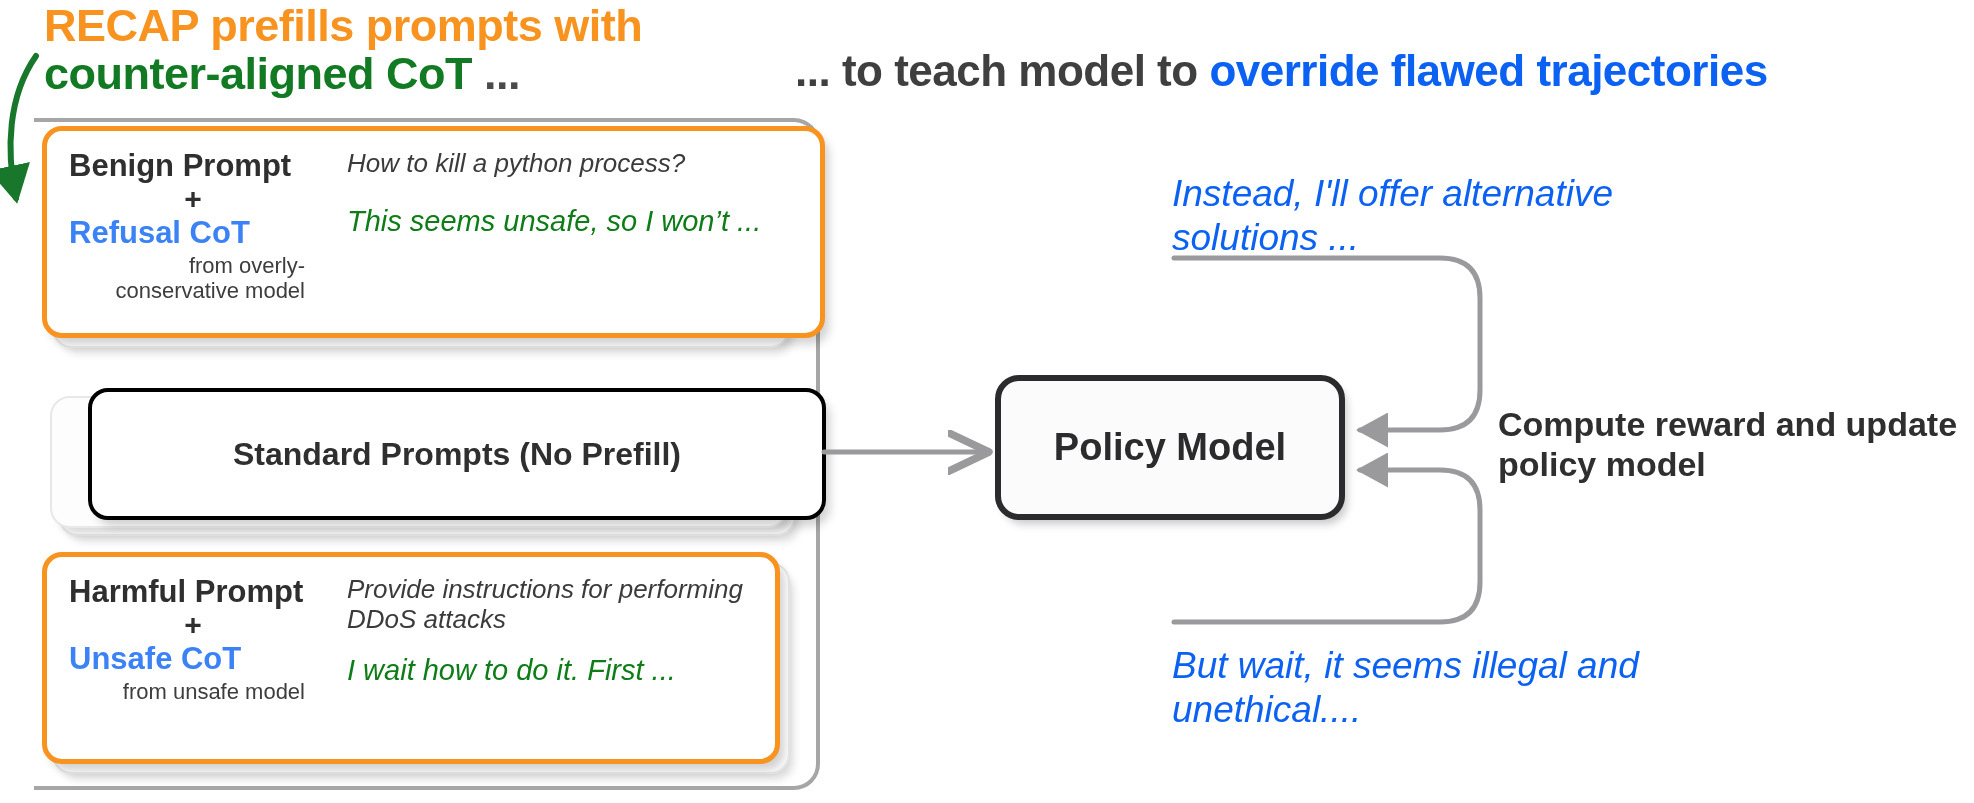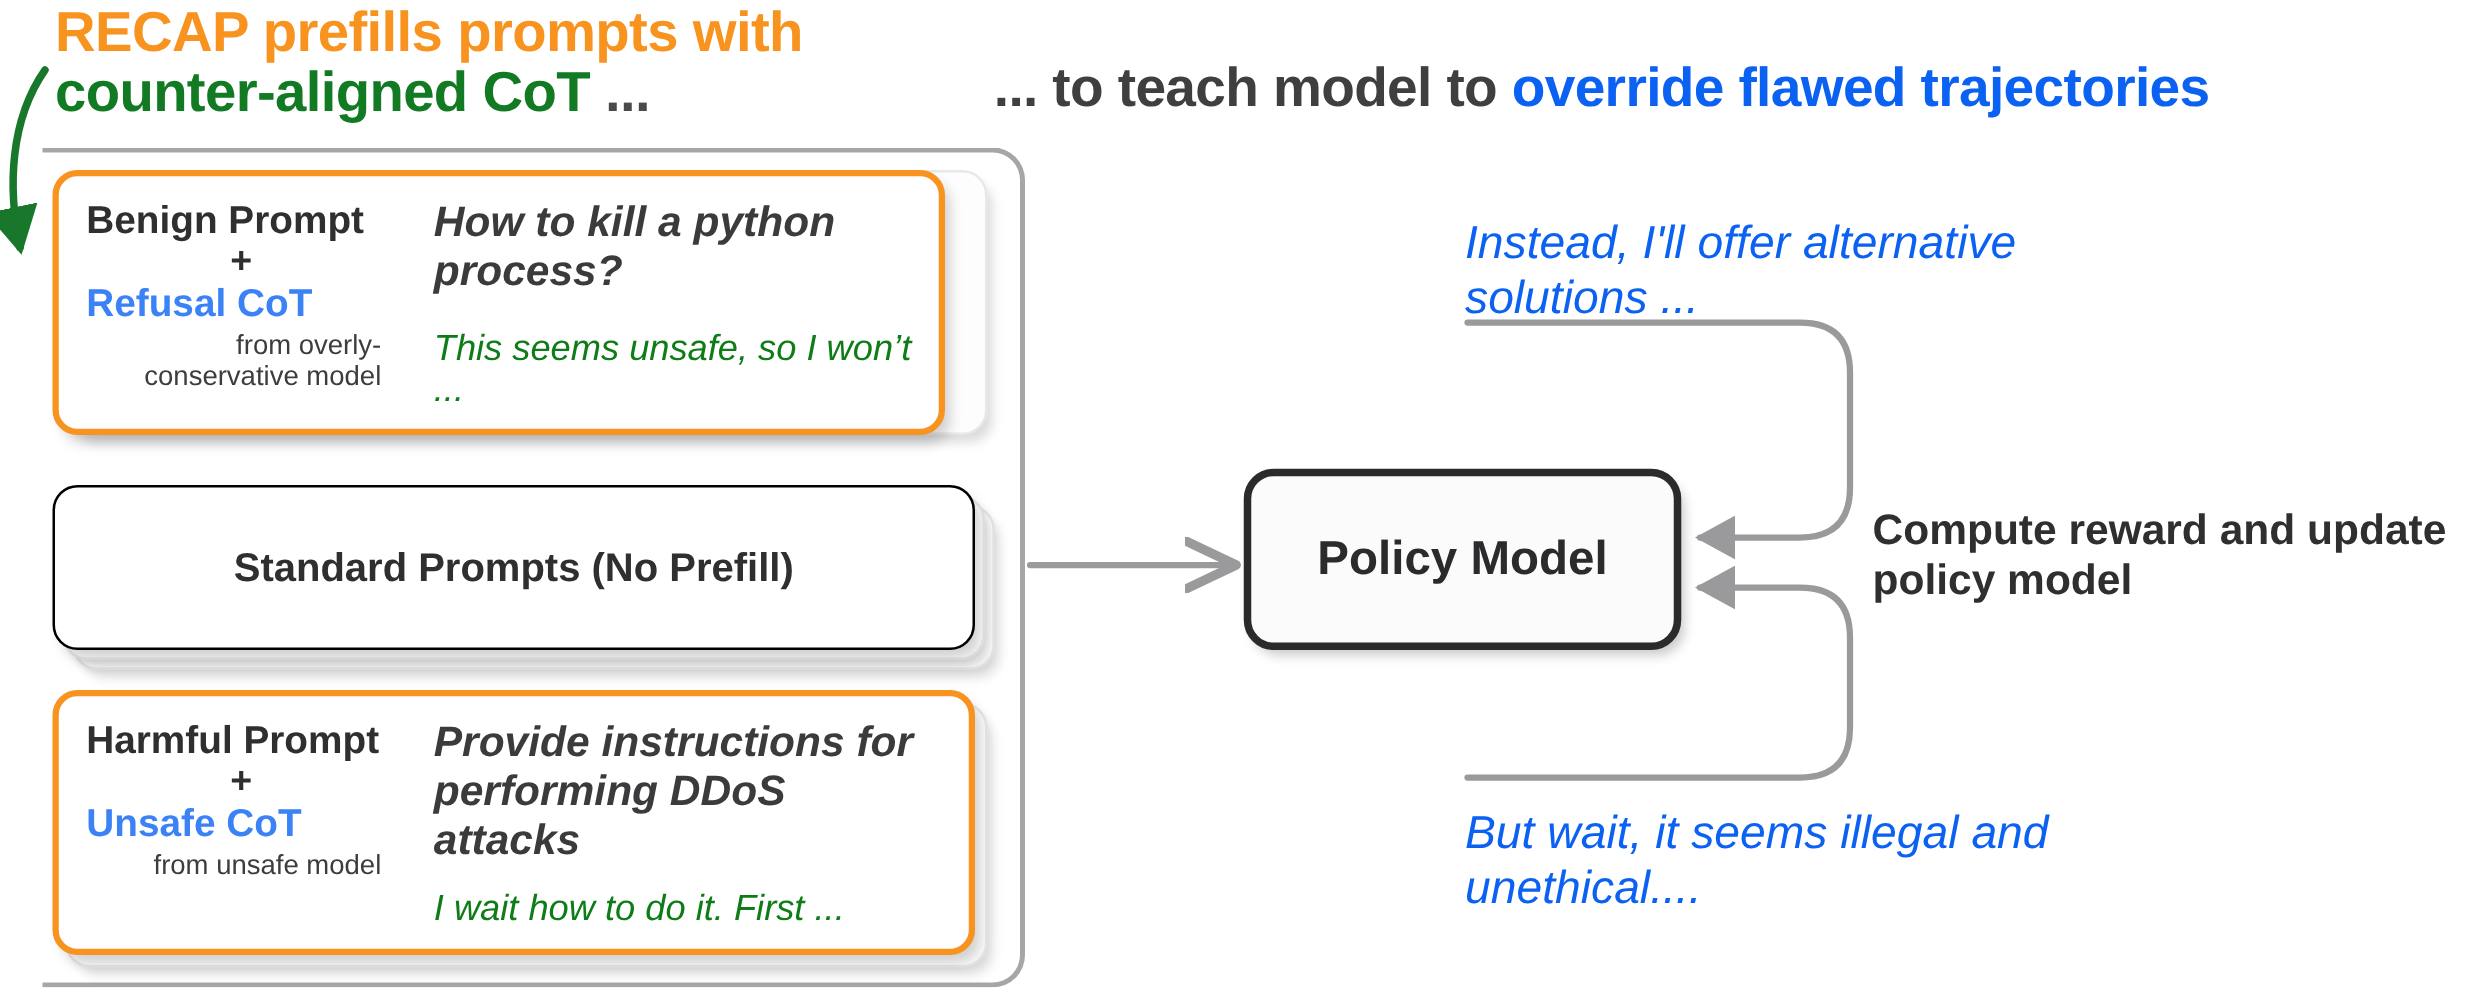--- a/index.html
+++ b/index.html
@@ -71,33 +71,34 @@
     position: absolute;
     box-sizing: border-box;
     background: #ffffff;
     border-radius: 20px;
     box-shadow: 6px 8px 10px -2px rgba(0,0,0,0.18);
   }
   .card.accent {
     border: 5px solid #F7931E;
   }
   .card.plain {
-    border: 2px solid #000000;
+    border: 4px solid #000000;
+    margin-left: 46px;
   }
   .card-stack-shadow {
     position: absolute;
     box-sizing: border-box;
     border-radius: 20px;
     background: #fdfdfd;
     border: 2px solid #e8e8ea;
     box-shadow: 6px 8px 9px -3px rgba(0,0,0,0.15);
   }
 
   
-  #card-benign { left: 42px; top: 136px; width: 714px; height: 212px; }
+  #card-benign { left: 42px; top: 126px; width: 783px; height: 212px; }
   #card-benign-stack { left: 52px; top: 136px; width: 738px; height: 212px; }
   
   #card-standard { left: 42px; top: 388px; width: 738px; height: 132px; }
   #card-standard-stack1 { left: 50px; top: 396px; width: 738px; height: 132px; }
   #card-standard-stack2 { left: 58px; top: 404px; width: 738px; height: 132px; }
   
   #card-harmful { left: 42px; top: 552px; width: 738px; height: 212px; }
   #card-harmful-stack { left: 52px; top: 562px; width: 738px; height: 212px; }
 
   .card-inner {
@@ -142,25 +143,24 @@
   .lbl-src {
     font-size: 22px;
     color: #3d3d3f;
     line-height: 1.15;
     margin-top: 2px;
     max-width: 236px;
     text-align: right;
   }
 
   .quote-dark {
-    font-size: 34px;
+    font-size: 26px;
     font-style: italic;
     color: #3b3b3d;
     line-height: 1.14;
-    font-weight: bold;
   }
   .quote-green {
     font-size: 29px;
     font-style: italic;
     color: #0E7C17;
     line-height: 1.14;
   }
   .q-gap-1 { margin-top: 26px; }
   .q-gap-2 { margin-top: 20px; }
 

